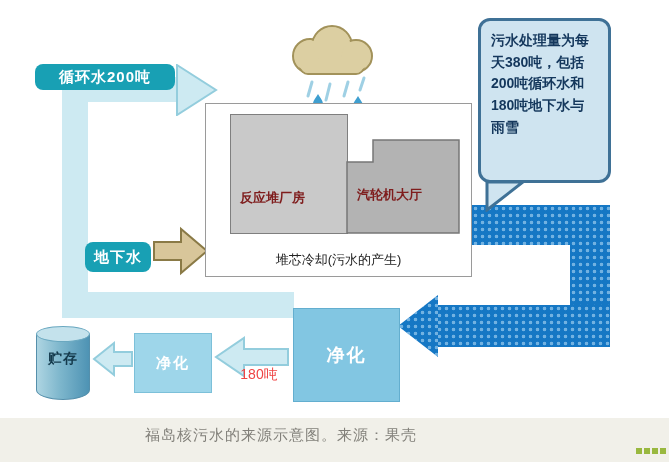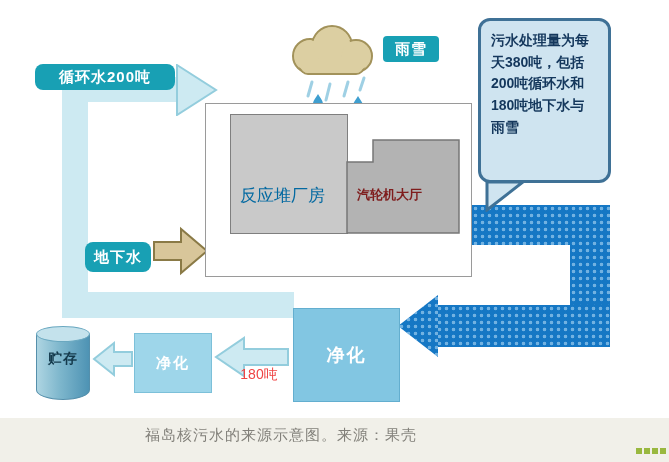--- a/index.html
+++ b/index.html
@@ -21,21 +21,21 @@
   .darkflow.head{clip-path:polygon(100% 0,0 50%,100% 100%);}
 
   .callout{position:absolute;left:478px;top:18px;width:133px;height:165px;box-sizing:border-box;
     background:#cfe4f0;border:3px solid #3f7196;border-radius:12px;padding:9px 10px;
     color:#14375c;font-size:14px;font-weight:bold;line-height:1.55;}
   .callout-tail{position:absolute;left:484px;top:180px;}
 
   .central-box{position:absolute;left:205px;top:103px;width:265px;height:172px;
     background:#fff;border:1px solid #9a9a9a;}
   .reactor{position:absolute;left:24px;top:10px;width:116px;height:118px;background:#c9c9c9;border:1px solid #7f7f7f;}
-  .reactor-label{position:absolute;left:9px;bottom:26px;font-size:17px;font-weight:normal;color:#0369a1;}
+  .reactor-label{position:absolute;left:9px;bottom:26px;font-size:13px;font-weight:bold;color:#7f1d1d;}
   .turbine{position:absolute;left:140px;top:34px;width:114px;height:96px;}
   .turbine-label{position:absolute;left:151px;top:82px;font-size:13px;font-weight:bold;color:#7f1d1d;}
   .core-caption{position:absolute;left:0;right:0;bottom:7px;text-align:center;font-size:13px;color:#222;}
 
   .purify-main{position:absolute;left:293px;top:308px;width:105px;height:92px;background:#82c6e2;
     border:1px solid #63aecf;color:#fff;font-weight:bold;font-size:18px;
     display:flex;align-items:center;justify-content:center;letter-spacing:2px;}
   .purify-secondary{position:absolute;left:134px;top:333px;width:76px;height:58px;background:#9ed6ea;
     border:1px solid #7cc0d9;color:#fff;font-weight:bold;font-size:15px;
     display:flex;align-items:center;justify-content:center;letter-spacing:2px;}
@@ -95,21 +95,20 @@
       <line x1="92" y1="62" x2="88" y2="74"></line>
     </g>
     <g fill="#3f9fd0">
       <path d="M46,78 c3,5 5,7 5,10 a5,5 0 1 1 -10,0 c0,-3 2,-5 5,-10 z"></path>
       <path d="M66,88 c3,5 5,7 5,10 a5,5 0 1 1 -10,0 c0,-3 2,-5 5,-10 z"></path>
       <path d="M86,80 c3,5 5,7 5,10 a5,5 0 1 1 -10,0 c0,-3 2,-5 5,-10 z"></path>
     </g>
   </svg>
 
   <div class="teal-label" style="left:35px;top:64px;width:140px;height:26px;">循环水200吨</div>
-  <div class="teal-label" style="left:383px;top:36px;width:56px;height:26px;border-radius:4px;">雨雪</div>
   <div class="teal-label" style="left:85px;top:242px;width:66px;height:30px;">地下水</div>
 
   <svg class="abs" style="left:153px;top:226px;" width="56" height="50" viewBox="0 0 56 50">
     <polygon points="1,16 28,16 28,3 54,25 28,47 28,34 1,34" fill="#d8c69a" stroke="#8a7a46" stroke-width="2"></polygon>
   </svg>
 
   <svg class="callout-tail" width="42" height="32" viewBox="0 0 42 32">
     <polygon points="3,2 39,2 3,30" fill="#cfe4f0" stroke="#3f7196" stroke-width="3"></polygon>
   </svg>
   <div class="callout">
@@ -117,20 +116,21 @@
   </div>
 
   <div class="central-box">
     <div class="reactor">
       <div class="reactor-label">反应堆厂房</div>
     </div>
     <svg class="turbine" viewBox="0 0 114 96">
       <polygon points="1,24 27,24 27,2 113,2 113,95 1,95" fill="#b3b3b3" stroke="#777" stroke-width="1.5"></polygon>
     </svg>
     <div class="turbine-label">汽轮机大厅</div>
+    <div class="core-caption">堆芯冷却(污水的产生)</div>
   </div>
 
   <div class="purify-main">
     <span>净化</span>
   </div>
 
   <svg class="abs" style="left:214px;top:336px;" width="76" height="42" viewBox="0 0 76 42">
     <polygon points="74,13 30,13 30,2 2,21 30,40 30,29 74,29" fill="#cdeaf2" stroke="#93cddd" stroke-width="2"></polygon>
   </svg>
   <div class="tons180">180吨</div>

